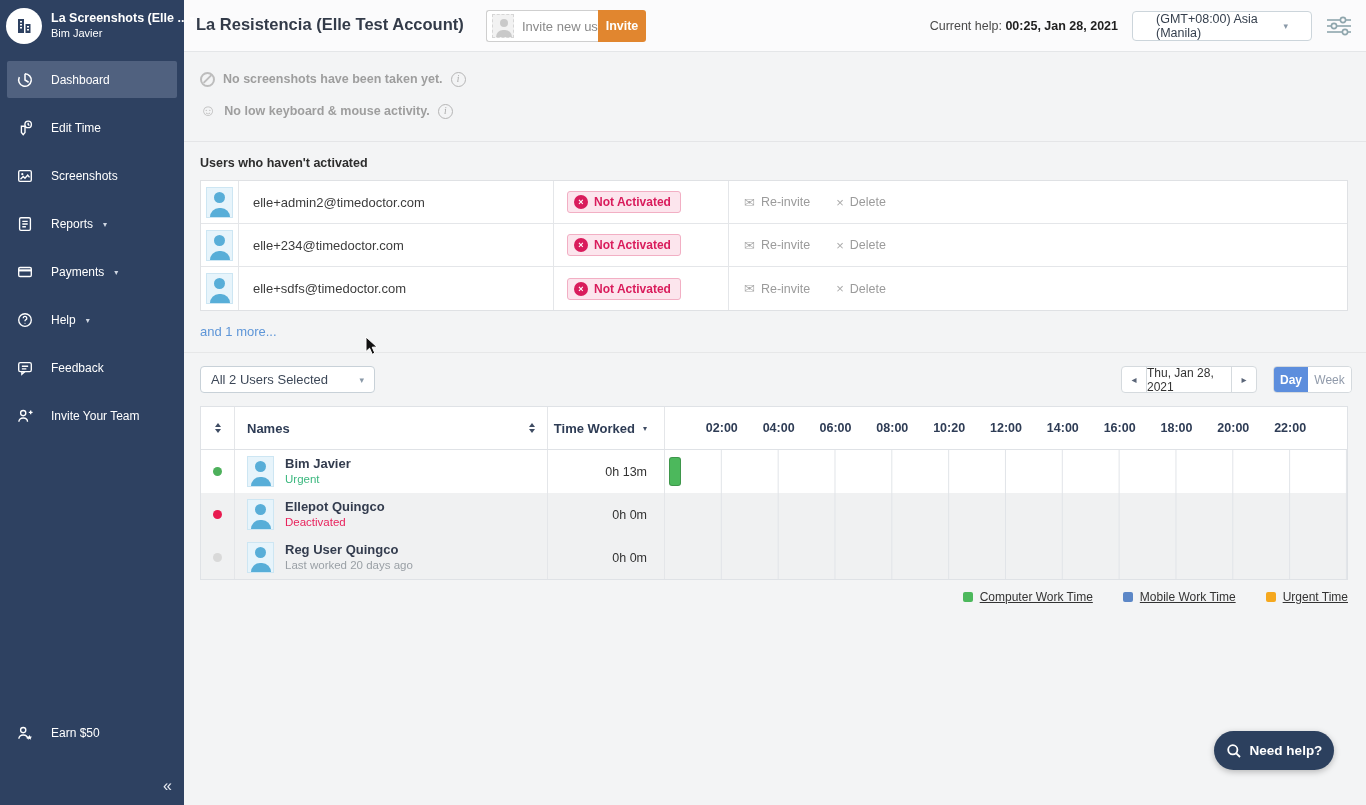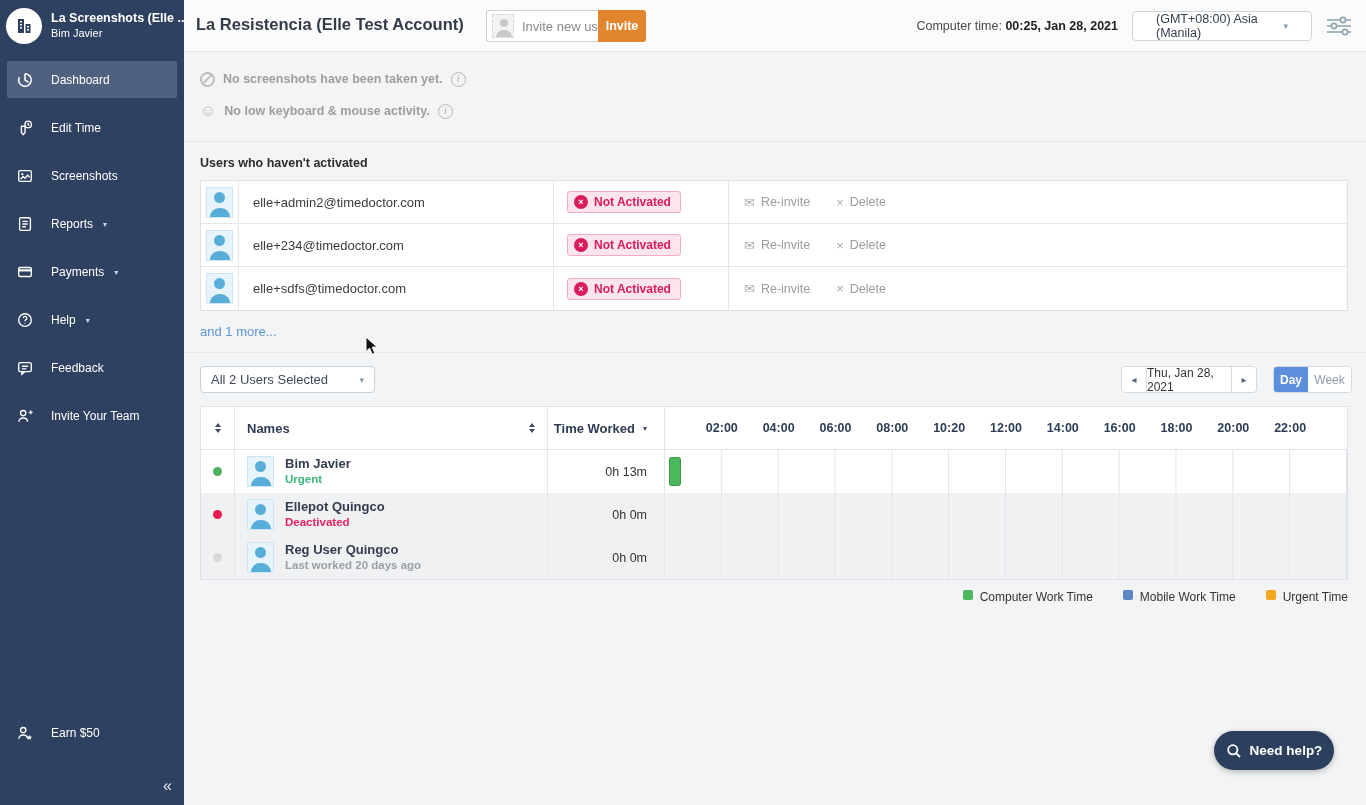--- a/index.html
+++ b/index.html
@@ -98,27 +98,27 @@
   .sort-stack i.up { border-bottom:4px solid #3f4c63; }
   .sort-stack i.dn { border-top:4px solid #3f4c63; }
   .c-names.hdr { justify-content:space-between; cursor:pointer; }
   .c-time.hdr { gap:8px; cursor:pointer; }
   .tw-arrow { font-size:8px; color:#3f4c63; }
   .tl-header { flex:1; position:relative; }
   .hour-label { position:absolute; top:50%; transform:translate(-50%,-50%); font-size:12.5px; font-weight:bold; color:#2e3c55; }
   .status-dot { width:9px; height:9px; border-radius:50%; background:#ccc; }
   .name-wrap { display:flex; align-items:center; gap:11px; }
   .user-name { font-size:13px; font-weight:bold; color:#333c4e; line-height:1.2; }
-  .user-sub { font-size:11.5px; line-height:1.3;font-weight:bold; }
+  .user-sub { font-size:11.5px; line-height:1.3; }
   .tw-val { font-size:12.5px; color:#333; }
   .work-bar { position:absolute; top:7px; bottom:7px; border-radius:3px; border:1px solid rgba(0,0,0,0.18); }
 
   
   .legend { display:flex; justify-content:flex-end; gap:30px; margin:10px 18px 0 0; align-items:center; }
-  .legend-item { display:flex; align-items:flex-start; gap:7px; font-size:12px; color:#333; }
+  .legend-item { display:flex; align-items:center; gap:7px; font-size:12px; color:#333;text-decoration:underline; }
   .legend-swatch { width:10px; height:10px; border-radius:2px; background:#ccc; }
 
   
   .help-btn { position:fixed; right:32px; bottom:35px; width:120px; height:39px; border-radius:20px; background:#2c405e; color:#fff; display:flex; align-items:center; justify-content:center; gap:8px; font-size:13.5px; font-weight:bold; cursor:pointer; box-shadow:0 2px 6px rgba(0,0,0,0.25); z-index:30; }
 
   .cursor { position:fixed; left:365px; top:336px; z-index:50; pointer-events:none; }
 </style>
 </head>
 <body>
 
@@ -243,21 +243,21 @@
     <div class="page-title">La Resistencia (Elle Test Account)</div>
     <div class="invite-group">
       <div class="invite-input-wrap">
         <span class="ph-avatar"></span>
         <input class="invite-input" type="text" placeholder="Invite new user" style="">
       </div>
       <button class="invite-btn">Invite</button>
     </div>
     <div class="topbar-right">
       <div class="current-time">
-        <span>Computer time:</span>
+        <span>Current help:</span>
         <b>00:25, Jan 28, 2021</b>
       </div>
       <div class="tz-select">
         <span>(GMT+08:00) Asia (Manila)</span>
         <span class="tz-caret">▾</span>
       </div>
       <div class="filter-btn">
         <svg width="26" height="20" viewBox="0 0 26 20">
           <g stroke="#8fa6ad" stroke-width="1.6" fill="#fbfbfc">
             <line x1="1" y1="4" x2="25" y2="4"></line>

